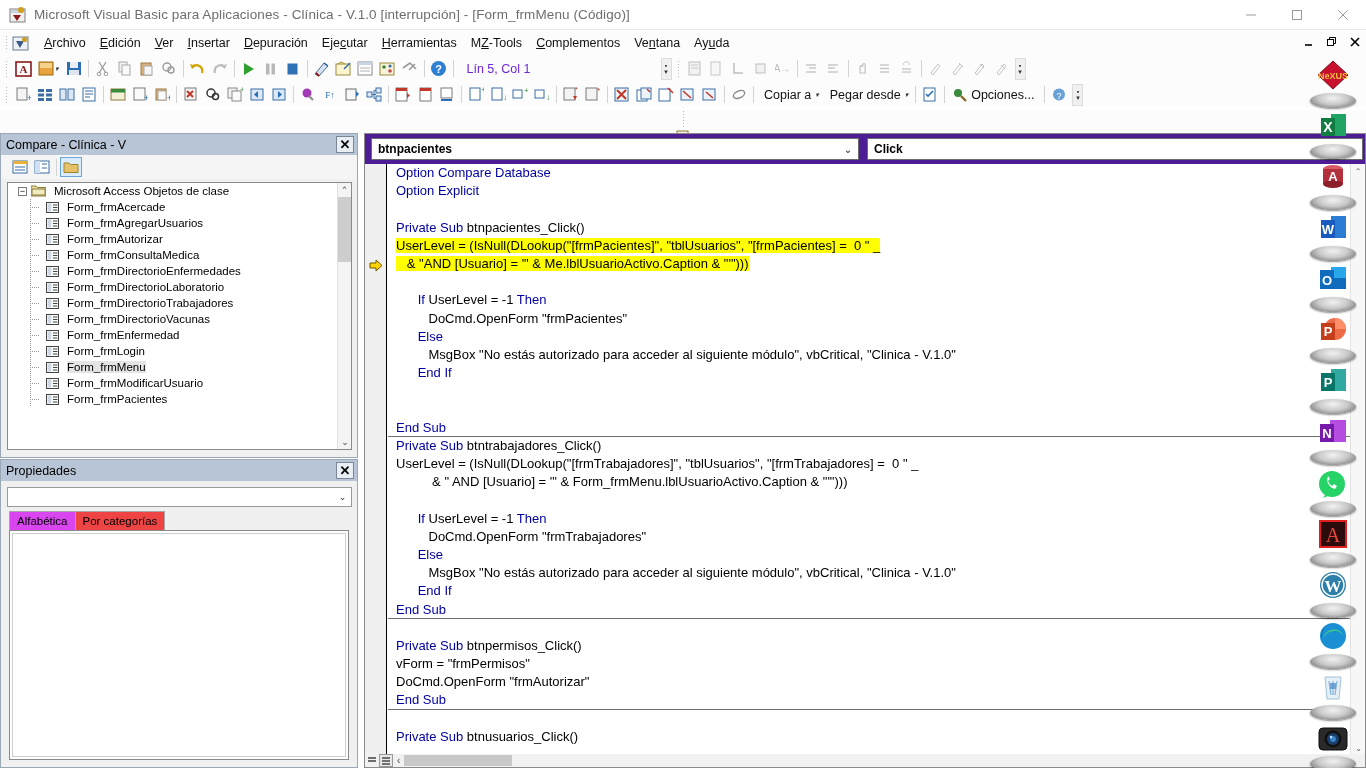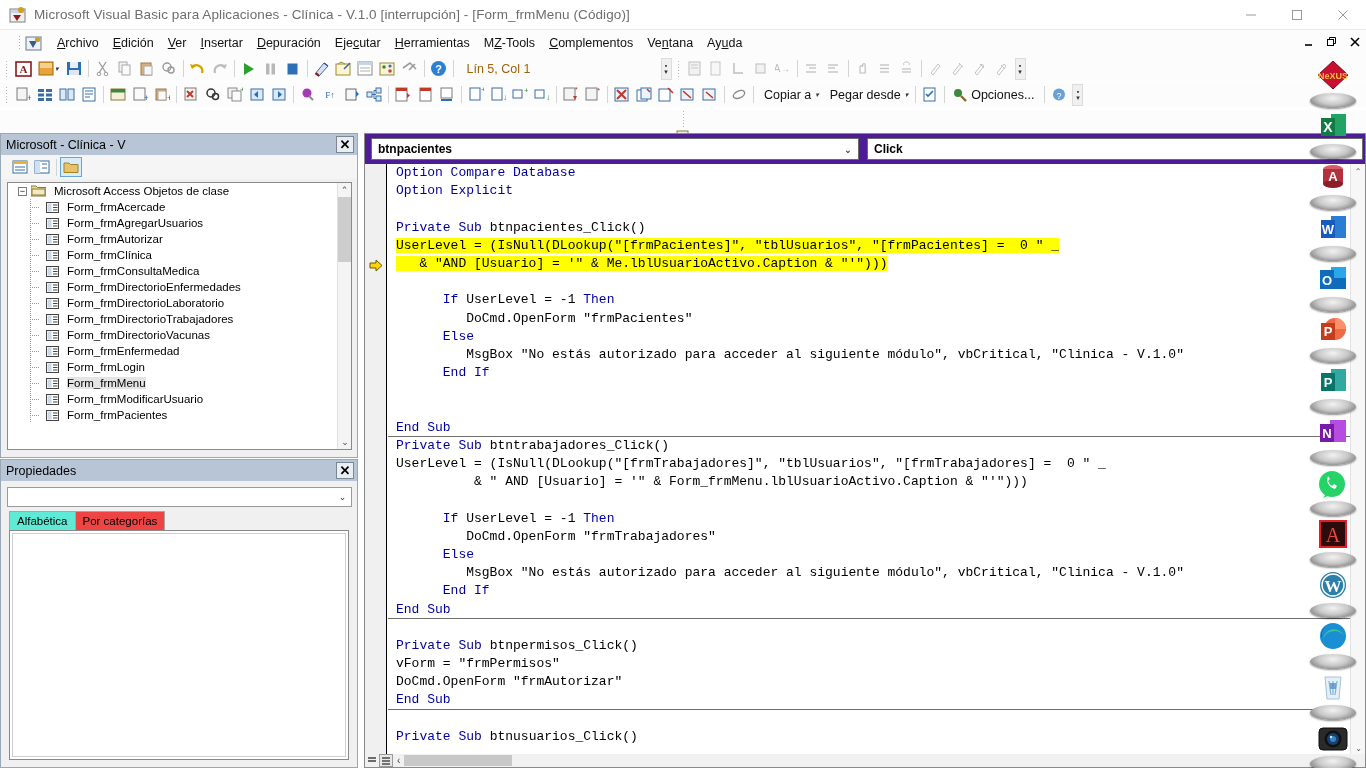--- a/index.html
+++ b/index.html
@@ -32,21 +32,21 @@
   .winbtn {
     width: 46px; height: 30px; display: flex; align-items: center;
     justify-content: center; color: #9a9a9a; font-size: 13px;
   }
   .winbtn svg { display:block; }
 
   
   #menubar {
     position: absolute; top: 30px; left: 0; width: 1366px; height: 26px;
     background: #fcfcfc;
-    display: flex; align-items: center; padding-left: 13px;
+    display: flex; align-items: center;
   }
   #menubar .grip {
     width: 4px; height: 16px; margin-left: 5px; margin-right: 3px;
     background-image: radial-gradient(#b4b4b4 38%, transparent 40%);
     background-size: 3px 3px;
   }
   #menubar .vba-icon { width: 17px; height: 17px; margin-right: 8px; position: relative; }
   #menubar .mi {
     padding: 3px 7px; font-size: 12.5px; color: #111; white-space: nowrap;
     cursor: default;
@@ -79,21 +79,21 @@
   .tcaret { font-size: 7px; color: #333; margin-left: 1px; }
   .tb-text { font-size: 12.5px; color: #111; padding: 0 3px; white-space: nowrap; }
   .tb-overflow {
     width: 11px; height: 22px; flex:none; display:flex; flex-direction:column;
     align-items:center; justify-content:center; background:#f0f0f0;
     border:1px solid #dcdcdc; margin-left:2px;
   }
   .tb-overflow i { font-style: normal; font-size: 7px; line-height: 6px; color:#333; }
   .linecol {
     width: 198px; height: 20px; margin-left: 4px;
-    display: flex; align-items: center; font-size: 12.5px; color: #a16207;
+    display: flex; align-items: center; font-size: 12.5px; color: #6d28d9;
     padding-left: 6px; flex: none;
   }
 
   
   #project-panel {
     position: absolute; left: 0; top: 133px; width: 358px; height: 325px;
     background: #f0f0f0; border: 1px solid #9aa7b4;
   }
   .panel-title {
     height: 21px; background: #b7c5d6; display: flex; align-items: center;
@@ -157,21 +157,21 @@
     position: absolute; left: 6px; top: 27px; width: 345px; height: 20px;
     background: #fff; border: 1px solid #9a9a9a; display: flex; align-items: center;
   }
   .prop-combo .cv { flex: 1; padding-left: 4px; font-size: 11.5px; }
   .prop-combo .carr { width: 17px; text-align: center; font-size: 9px; color: #333; }
   .prop-tabs { position: absolute; left: 8px; top: 51px; display: flex; }
   .ptab {
     padding: 3px 7px 3px 7px; font-size: 11.5px; background: #ef4444;
     border: 1px solid #a6a6a6; border-bottom: none; margin-right: -1px;
   }
-  .ptab.active { background: #5eead4; position: relative; z-index: 2; }
+  .ptab.active { background: #d946ef; position: relative; z-index: 2; }
   .prop-list {
     position: absolute; left: 8px; top: 70px; width: 340px; height: 230px;
     background: #fff; border: 1px solid #8a8a8a;
   }
   .prop-list-inner { margin: 2px; height: calc(100% - 4px); border: 1px solid #cfcfcf; }
 
   
   #code-window {
     position: absolute; left: 364px; top: 133px; width: 1002px; height: 635px;
     background: #fff; border: 1px solid #8a8a8a; border-top: 1px solid #8a8a8a;
@@ -192,21 +192,21 @@
   #code-area {
     position: absolute; left: 0; top: 30px; width: 100%; height: 592px;
     background: #fff; overflow: hidden;
   }
   #margin-col {
     position: absolute; left: 0; top: 0; width: 22px; height: 100%;
     background: #f0f0f0; border-right: 1px solid #000;
   }
   #code-text {
     position: absolute; left: 23px; top: 0; right: 0; height: 100%;
-    font-family: Liberation Mono, monospace;
+    font-family: Liberation Sans, sans-serif;
     font-size: 13px; line-height: 18.2px; white-space: pre;
   }
   .cl { height: 18.2px; padding-left: 8px; }
   .kw { color: #0000a0; }
   .hl { background: #ffff00; }
   .sep-line {
     position: absolute; left: 23px; right: 0; height: 1px; background: #6e6e6e;
   }
   .exec-arrow {
     position: absolute; left: 4px; width: 14px; height: 13px;
@@ -923,21 +923,21 @@
       <i class="tcaret">▾</i>
   </span>
   <span class="tb-overflow">
       <i>▪</i>
       <i>▾</i>
     </span>
 </div>
 
 <div id="project-panel">
   <div class="panel-title">
-    <span>Microsoft - Clínica - V</span>
+    <span>Compare - Clínica - V</span>
     <span class="panel-close">✕</span>
   </div>
   <div class="panel-tb">
     <span class="ptb-btn">
       <svg width="16" height="14">
           <rect x="1" y="1" width="14" height="12" fill="#fff" stroke="#3b6ea5"></rect>
           <rect x="1" y="1" width="14" height="3" fill="#e8b23a"></rect>
           <line x1="3" y1="7" x2="13" y2="7" stroke="#3b6ea5"></line>
           <line x1="3" y1="10" x2="13" y2="10" stroke="#3b6ea5"></line>
         </svg>
@@ -991,30 +991,20 @@
         </div>
         <div class="tnode child">
           <span class="form-ico"><svg width="13" height="11">
               <rect x="0.5" y="0.5" width="12" height="10" fill="#fff" stroke="#444"></rect>
               <rect x="1.5" y="1.5" width="4" height="8" fill="#cfd8e2"></rect>
               <line x1="7" y1="3" x2="11.5" y2="3" stroke="#444"></line>
               <line x1="7" y1="5.5" x2="11.5" y2="5.5" stroke="#444"></line>
               <line x1="7" y1="8" x2="11.5" y2="8" stroke="#444"></line>
             </svg></span>
           <span class="lbl">Form_frmAutorizar</span>
-        </div>
-        <div class="tnode child">
-          <span class="form-ico"><svg width="13" height="11">
-              <rect x="0.5" y="0.5" width="12" height="10" fill="#fff" stroke="#444"></rect>
-              <rect x="1.5" y="1.5" width="4" height="8" fill="#cfd8e2"></rect>
-              <line x1="7" y1="3" x2="11.5" y2="3" stroke="#444"></line>
-              <line x1="7" y1="5.5" x2="11.5" y2="5.5" stroke="#444"></line>
-              <line x1="7" y1="8" x2="11.5" y2="8" stroke="#444"></line>
-            </svg></span>
-          <span class="lbl">Form_frmClínica</span>
         </div>
         <div class="tnode child">
           <span class="form-ico"><svg width="13" height="11">
               <rect x="0.5" y="0.5" width="12" height="10" fill="#fff" stroke="#444"></rect>
               <rect x="1.5" y="1.5" width="4" height="8" fill="#cfd8e2"></rect>
               <line x1="7" y1="3" x2="11.5" y2="3" stroke="#444"></line>
               <line x1="7" y1="5.5" x2="11.5" y2="5.5" stroke="#444"></line>
               <line x1="7" y1="8" x2="11.5" y2="8" stroke="#444"></line>
             </svg></span>
           <span class="lbl">Form_frmConsultaMedica</span>

